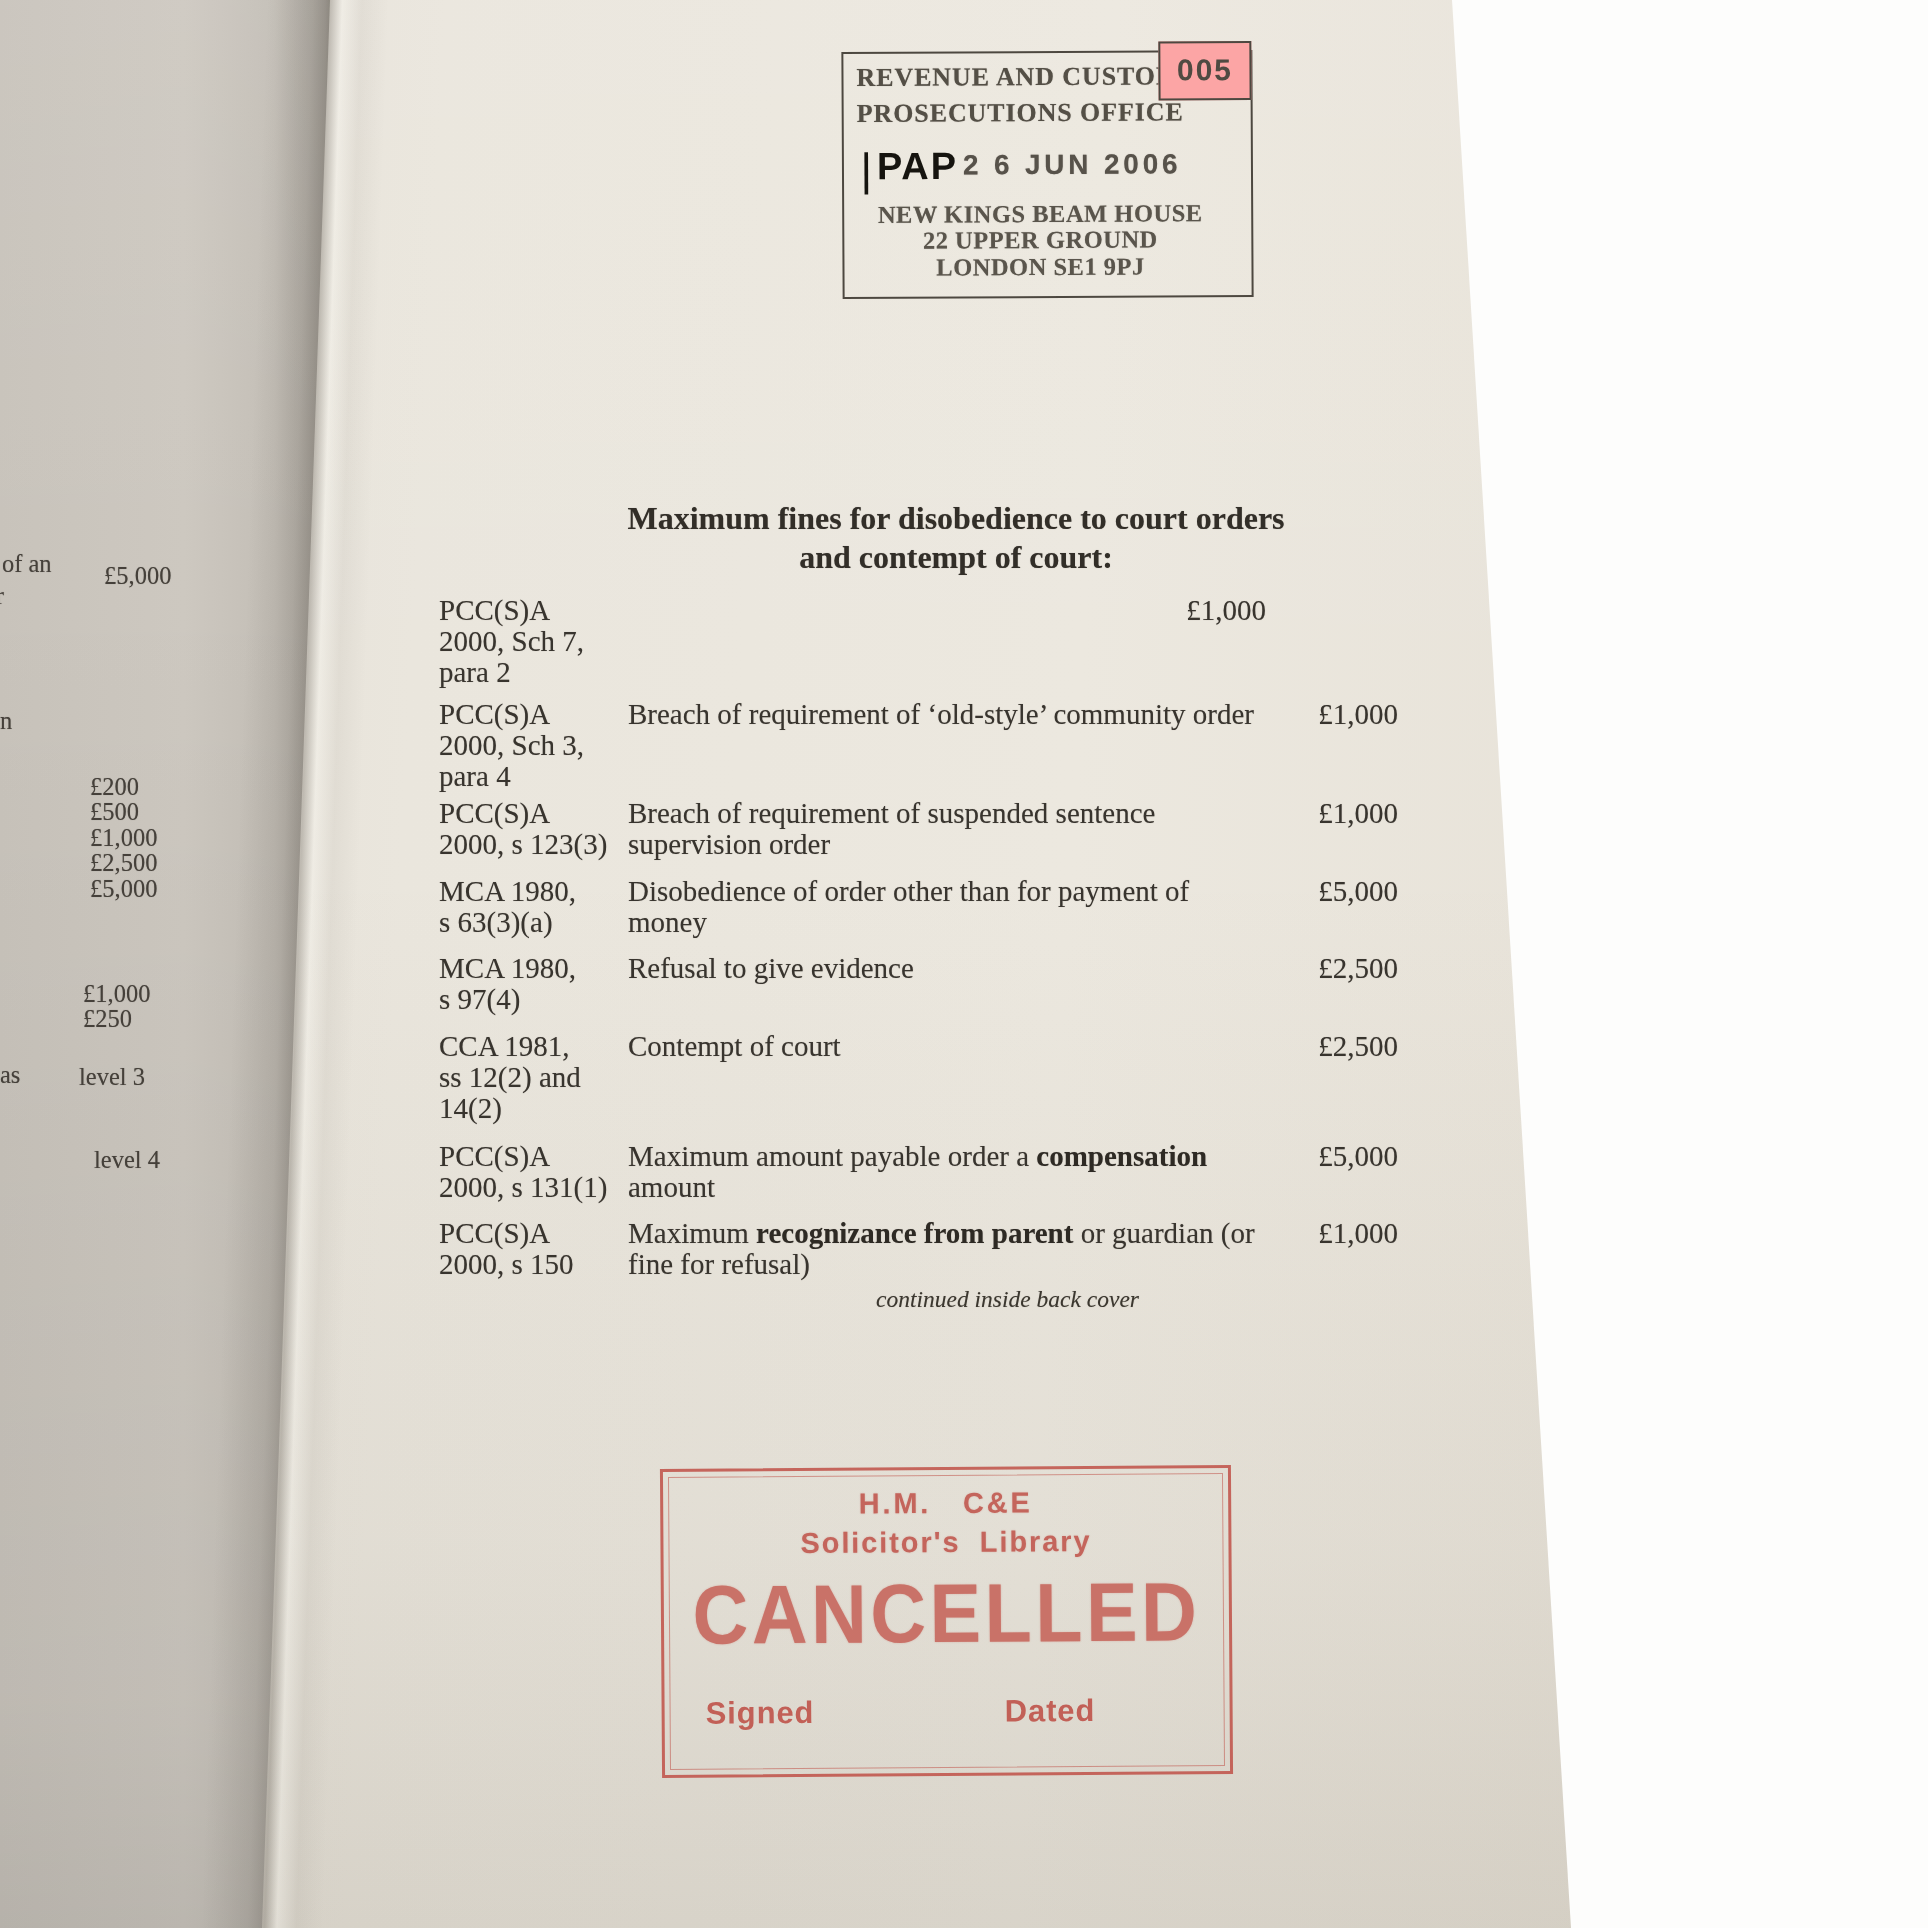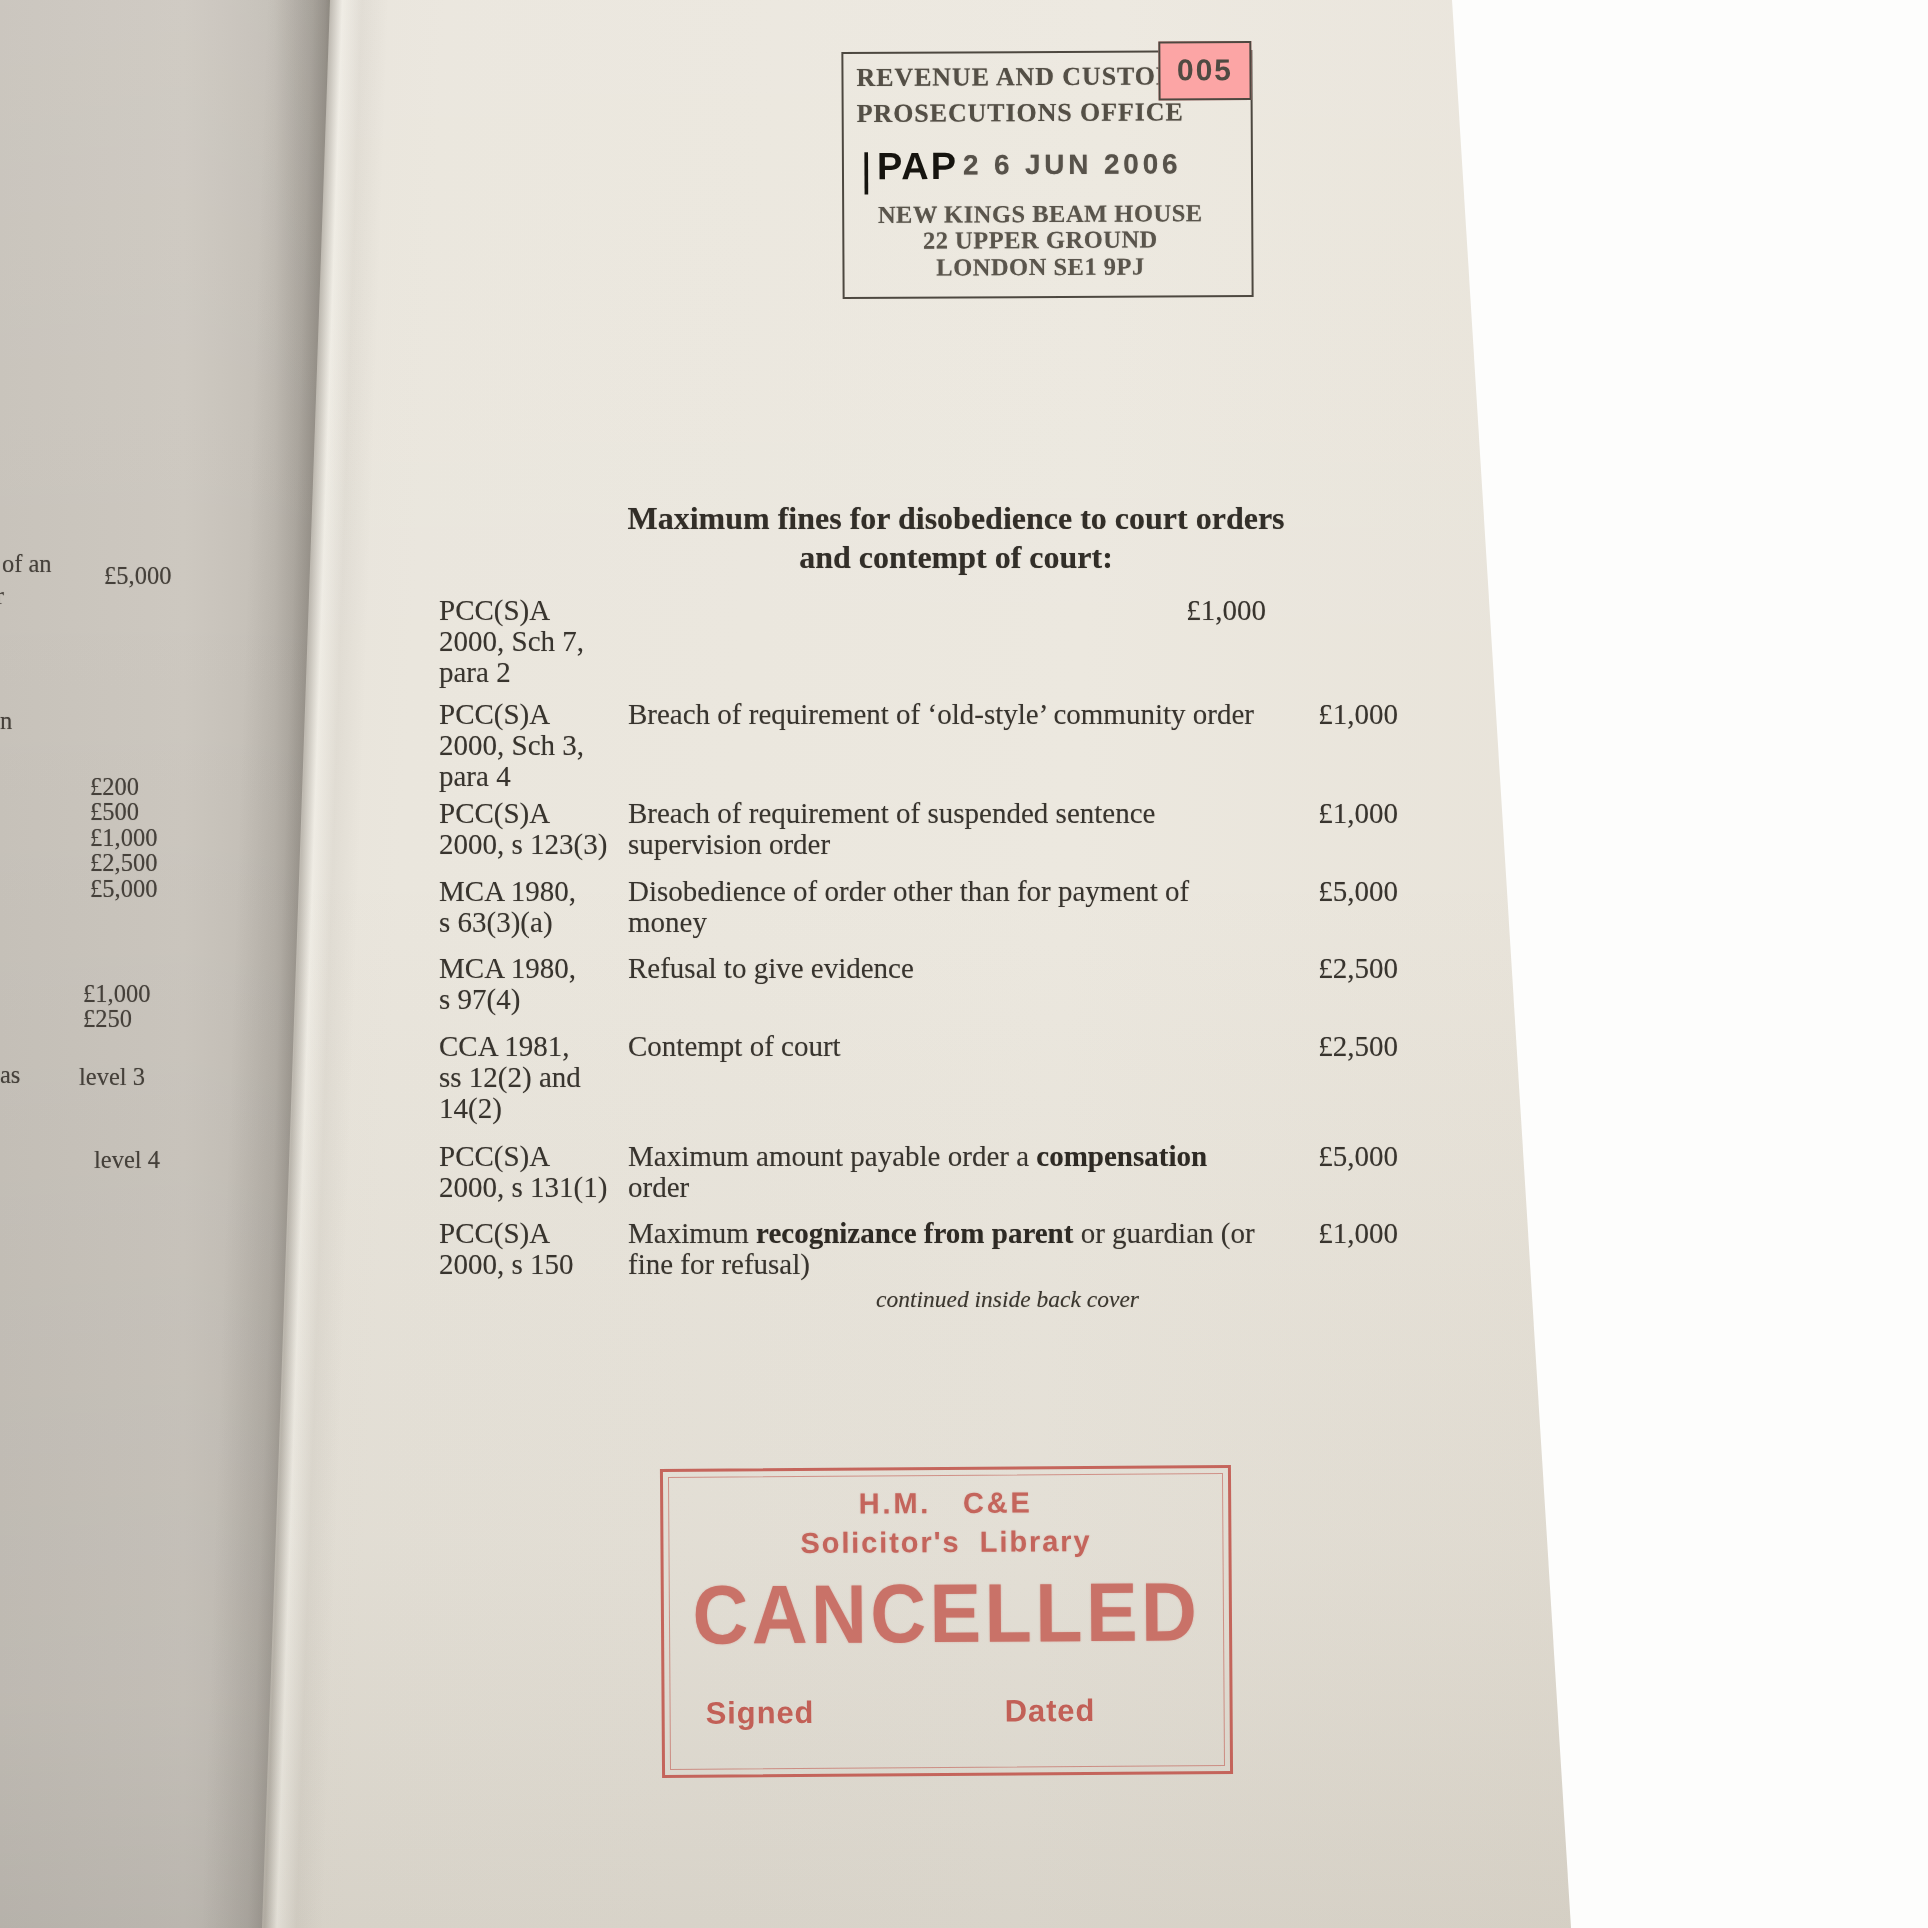--- a/index.html
+++ b/index.html
@@ -144,21 +144,21 @@
     <div class="row" style="top:1031px;">
       <div class="statute">CCA 1981,
 ss 12(2) and
 14(2)</div>
       <div class="desc"><span>Contempt of court</span><b></b><span></span></div>
       <div class="amount">£2,500</div>
     </div>
     <div class="row" style="top:1141px;">
       <div class="statute">PCC(S)A
 2000, s 131(1)</div>
-      <div class="desc"><span>Maximum amount payable order a </span><b>compensation</b><span> order</span></div>
+      <div class="desc"><span>Maximum amount payable order a </span><b>compensation</b><span> amount</span></div>
       <div class="amount">£5,000</div>
     </div>
     <div class="row" style="top:1218px;">
       <div class="statute">PCC(S)A
 2000, s 150</div>
       <div class="desc"><span>Maximum </span><b>recognizance from parent</b><span> or guardian (or fine for refusal)</span></div>
       <div class="amount">£1,000</div>
     </div>
   </div>
 

